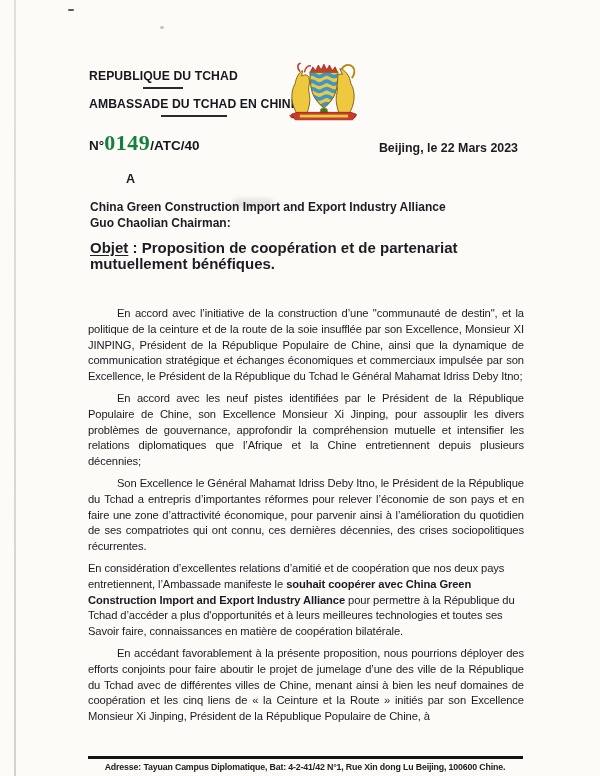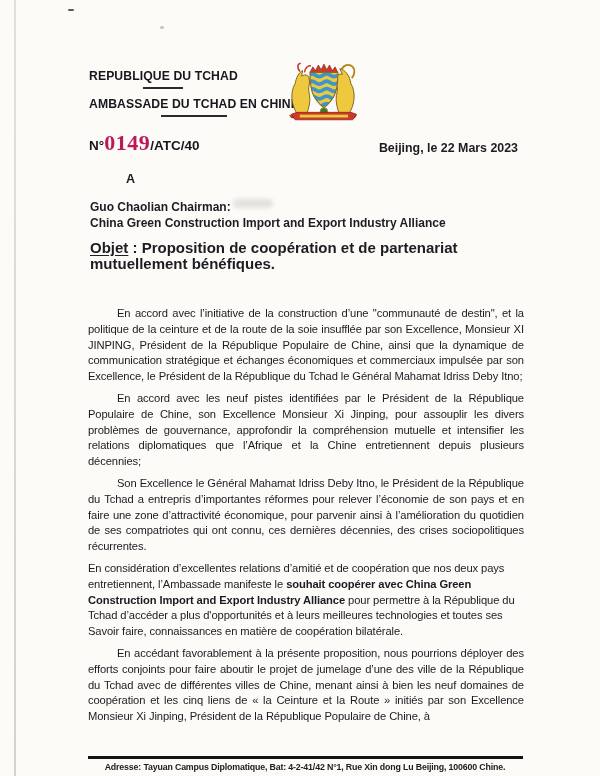--- a/index.html
+++ b/index.html
@@ -111,29 +111,29 @@
       <circle cx="43" cy="54" r="4" fill="#2e7d3a" stroke="#b5860f" stroke-width="1"></circle>
 
       <path d="M8,57 L14,55 H72 L78,57 L74,63 H12 Z" fill="#cf3a28" stroke="#8a1f14" stroke-width="0.8"></path>
       <rect x="17" y="57.5" width="52" height="3" fill="#e9cc3c"></rect>
     </svg>
   </div>
 
 
   <div class="refline">
     <span class="ref-prefix">N°</span>
-      <span class="ref-number" style="color: #be185d;">0149</span>
+      <span class="ref-number" style="color: #15803d;">0149</span>
       <span class="ref-suffix">/ATC/40</span>
   </div>
   <div class="dateline">Beijing, le 22 Mars 2023</div>
 
   <div class="salutation">A</div>
   <div class="recipient">
+    <div>China Green Construction Import and Export Industry Alliance</div>
     <div>Guo Chaolian Chairman:</div>
-    <div>China Green Construction Import and Export Industry Alliance</div>
   </div>
 
   <div class="subject">
     <span class="u">Objet</span><span> : </span><span>Proposition de coopération et de partenariat mutuellement bénéfiques.</span>
   </div>
 
   <div class="bodytext" id="body-paragraphs">
       <p class="indent justify"><span>En accord avec l’initiative de la construction d’une "communauté de destin", et la politique de la ceinture et de la route de la soie insufflée par son Excellence, Monsieur XI JINPING, Président de la République Populaire de Chine, ainsi que la dynamique de communication stratégique et échanges économiques et commerciaux impulsée par son Excellence, le Président de la République du Tchad le Général Mahamat Idriss Deby Itno;</span></p>
       <p class="indent justify"><span>En accord avec les neuf pistes identifiées par le Président de la République Populaire de Chine, son Excellence Monsieur Xi Jinping, pour assouplir les divers problèmes de gouvernance, approfondir la compréhension mutuelle et intensifier les relations diplomatiques que l’Afrique et la Chine entretiennent depuis plusieurs décennies;</span></p>
       <p class="indent justify"><span>Son Excellence le Général Mahamat Idriss Deby Itno, le Président de la République du Tchad a entrepris d’importantes réformes pour relever l’économie de son pays et en faire une zone d’attractivité économique, pour parvenir ainsi à l’amélioration du quotidien de ses compatriotes qui ont connu, ces dernières décennies, des crises sociopolitiques récurrentes.</span></p>

